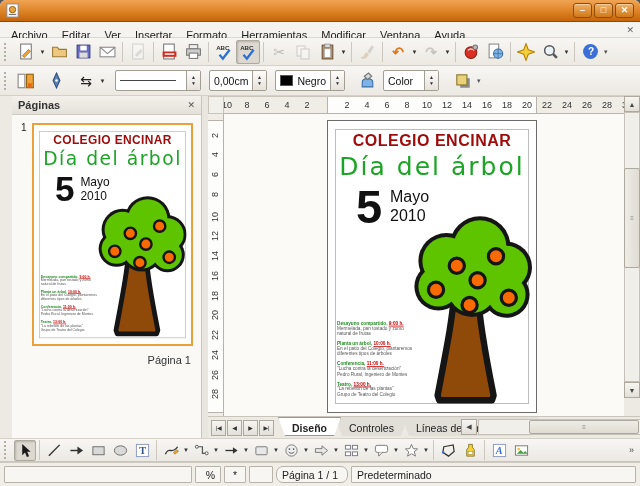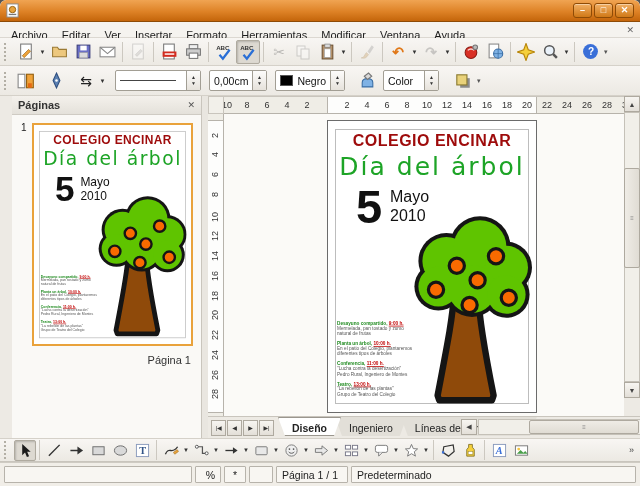--- a/index.html
+++ b/index.html
@@ -161,21 +161,21 @@
   
   #statusbar { position:absolute; left:0; top:462px; width:640px; height:24px;
     background:#F1EEE8; border-top:1px solid #CFCBC3; display:flex; align-items:center; padding:0 4px; gap:3px; }
   .sbox { height:17px; background:#F8F6F2; border:1px solid #B7B3AB; border-radius:1px;
     display:flex; align-items:center; font-size:10.5px; color:#222; padding:0 5px; }
   #sb-blank1 { width:188px; }
   #sb-pos { width:168px; gap:4px; }
   #sb-zoom { width:26px; justify-content:flex-end; }
   #sb-mod { width:22px; justify-content:center; }
   #sb-blank2 { width:24px; }
-  #sb-page { width:72px; }
+  #sb-page { width:72px;border-radius:7px; }
   #sb-style { flex:1; }
 
   svg { display:block; }
   u { text-decoration:underline; }
 </style>
 </head>
 <body>
 
 <div id="app">
 
@@ -589,21 +589,21 @@
 
     <div id="tabrow">
       <span id="tab-nav" style="display:flex;margin-left:2px">
           <span class="nav-btn">|◀</span>
           <span class="nav-btn">◀</span>
           <span class="nav-btn">▶</span>
           <span class="nav-btn">▶|</span>
         </span>
       <span id="tabs">
           <div class="tab active">Diseño</div>
-          <div class="tab">Ingeniero</div>
+          <div class="tab">Controles</div>
           <div class="tab">Líneas de dimensiones</div>
         </span>
       <div class="sb-btn" id="hscroll-left">◀</div>
       <div id="hscroll-track">
         <div id="hscroll-thumb">≡</div>
       </div>
 
     </div>
   </div>
 

